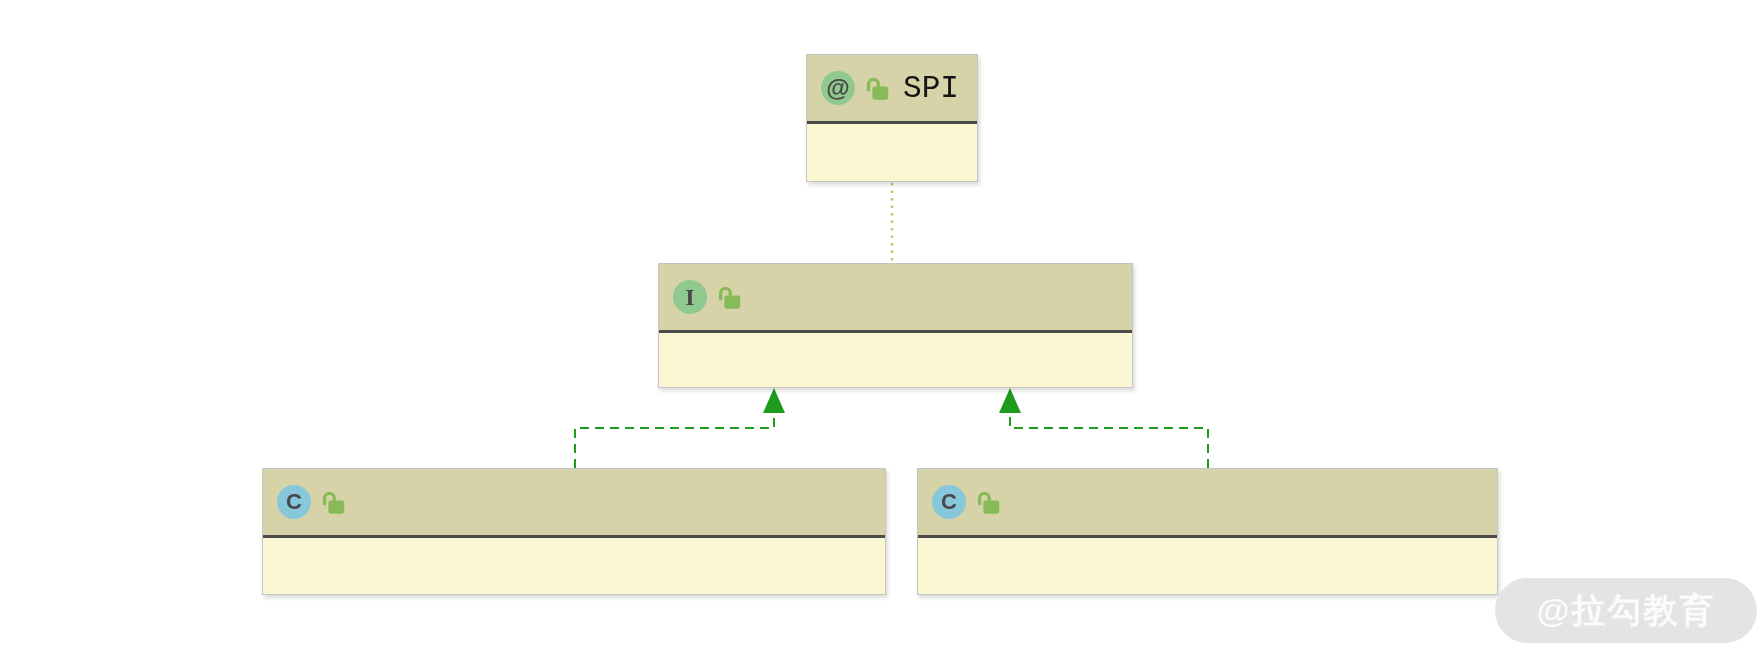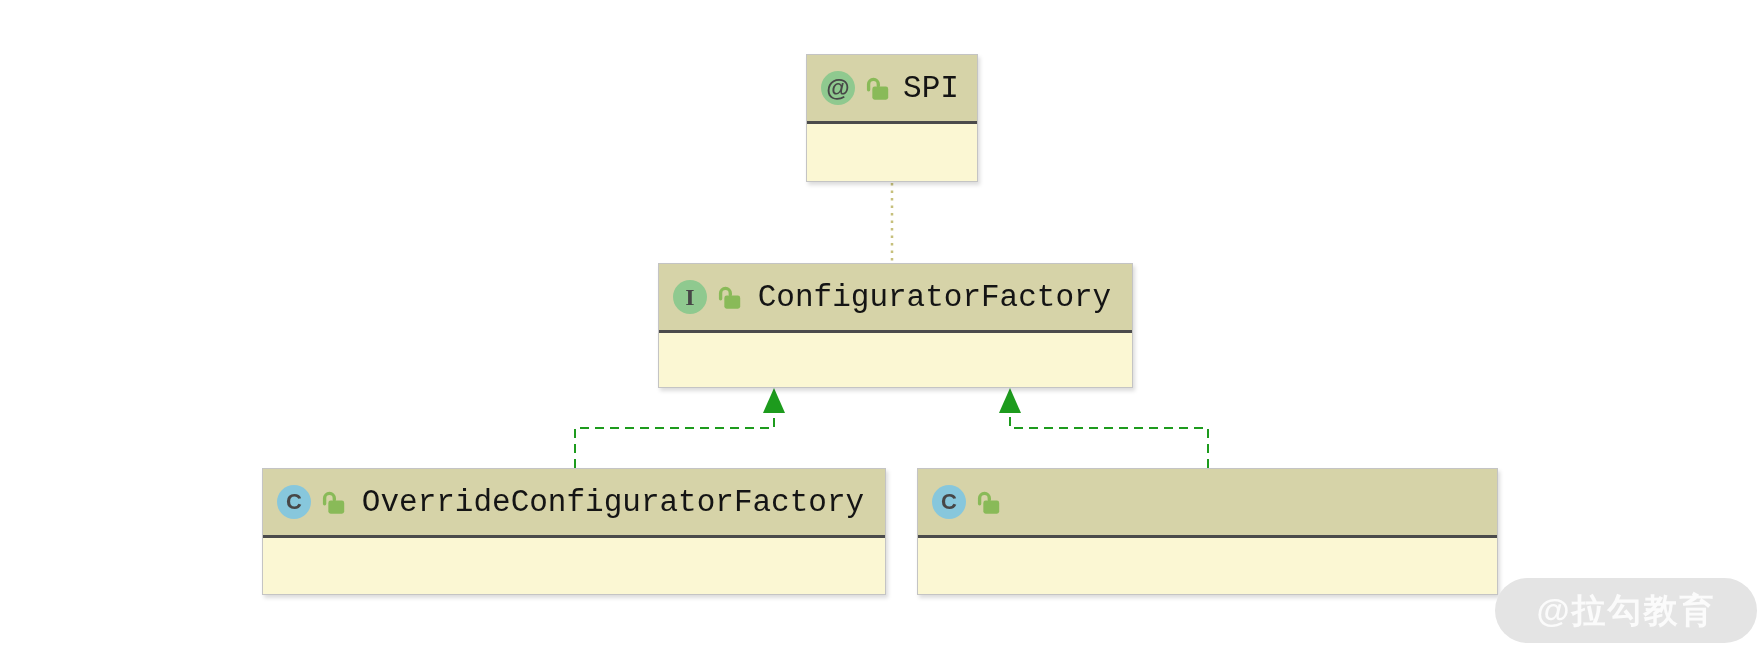--- a/index.html
+++ b/index.html
@@ -117,33 +117,31 @@
     <div class="node-body"></div>
   </div>
 
   <div class="node node-cf">
     <div class="node-header">
       <span class="badge badge-interface">I</span>
       <svg class="lock" viewBox="0 0 30 30">
         <path d="M6 17 V11 a5.2 5.2 0 0 1 10.4 0 V12.5" fill="none" style="stroke:var(--lock-green);" stroke-width="3.6" stroke-linecap="round"></path>
         <rect x="10" y="13.5" width="17" height="14" rx="2.5" style="fill:var(--lock-green);"></rect>
       </svg>
-      <span class="node-title">ConfiguratorFactory</span>
     </div>
     <div class="node-body"></div>
   </div>
 
   <div class="node node-ov">
     <div class="node-header">
       <span class="badge badge-class">C</span>
       <svg class="lock" viewBox="0 0 30 30">
         <path d="M6 17 V11 a5.2 5.2 0 0 1 10.4 0 V12.5" fill="none" style="stroke:var(--lock-green);" stroke-width="3.6" stroke-linecap="round"></path>
         <rect x="10" y="13.5" width="17" height="14" rx="2.5" style="fill:var(--lock-green);"></rect>
       </svg>
-      <span class="node-title">OverrideConfiguratorFactory</span>
     </div>
     <div class="node-body"></div>
   </div>
 
   <div class="node node-ab">
     <div class="node-header">
       <span class="badge badge-class">C</span>
       <svg class="lock" viewBox="0 0 30 30">
         <path d="M6 17 V11 a5.2 5.2 0 0 1 10.4 0 V12.5" fill="none" style="stroke:var(--lock-green);" stroke-width="3.6" stroke-linecap="round"></path>
         <rect x="10" y="13.5" width="17" height="14" rx="2.5" style="fill:var(--lock-green);"></rect>

